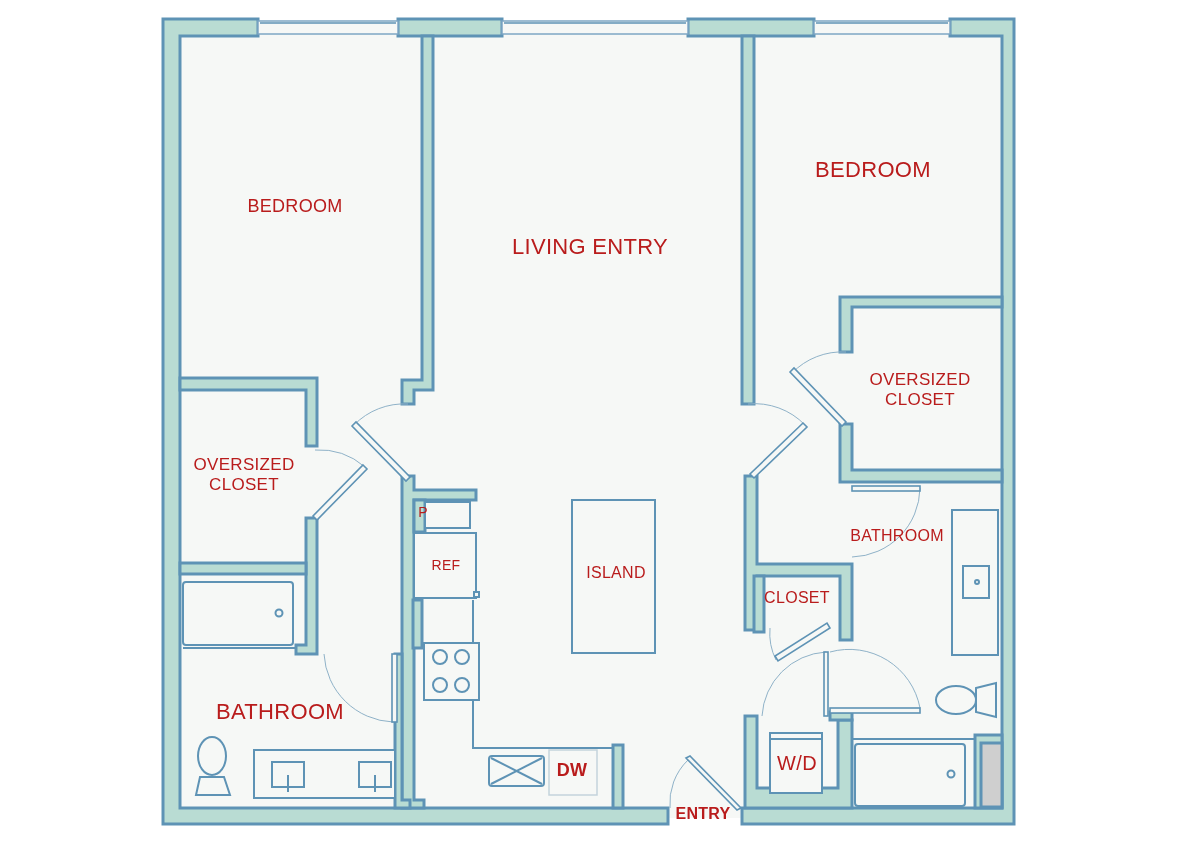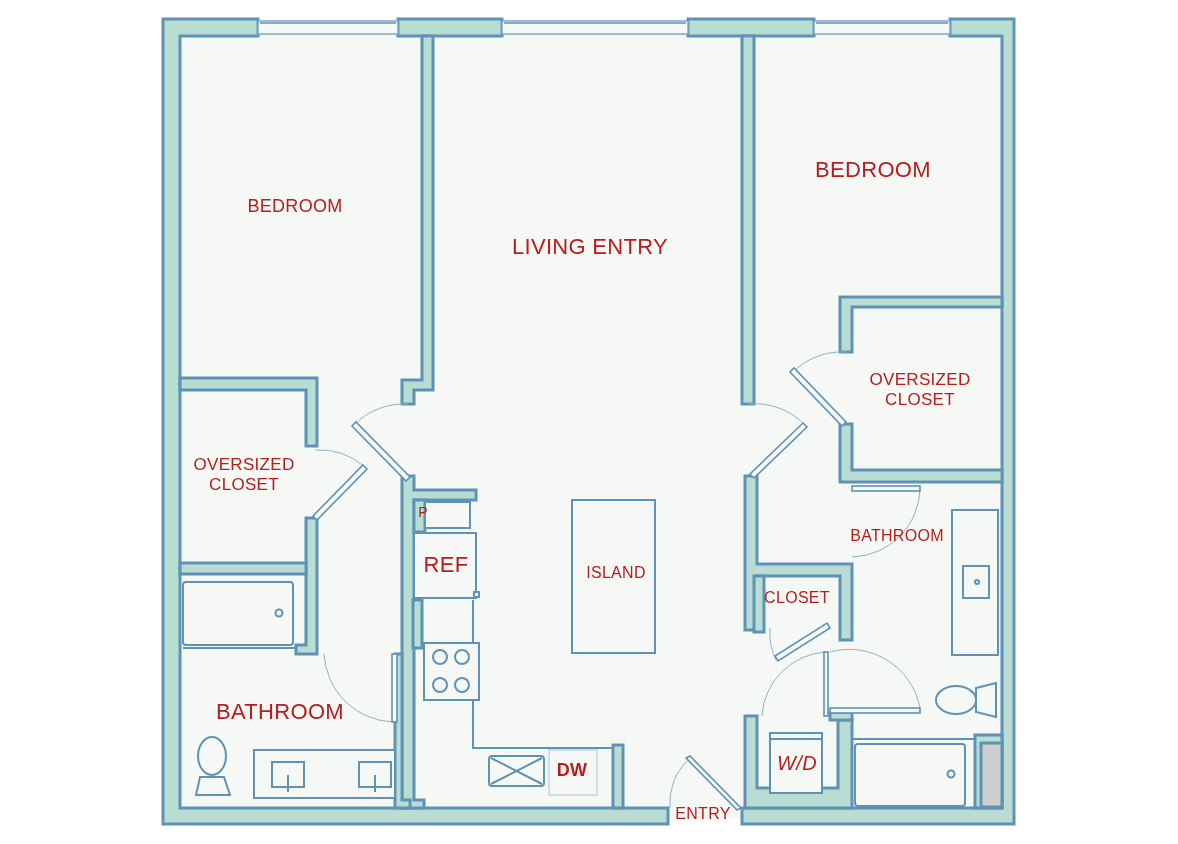--- a/index.html
+++ b/index.html
@@ -154,19 +154,19 @@
   <div>CLOSET</div>
 </div>
 <div class="lbl" style="left:920px; top:390px; font-size:17px;">
   <div>OVERSIZED</div>
   <div>CLOSET</div>
 </div>
 
 <div class="lbl" style="left:280px; top:712px; font-size:22px;">BATHROOM</div>
 <div class="lbl" style="left:897px; top:536px; font-size:16px;">BATHROOM</div>
 <div class="lbl" style="left:797px; top:598px; font-size:16px;">CLOSET</div>
-<div class="lbl" style="left:703px; top:814px; font-size:16px;">ENTRY</div>
+<div class="lbl" style="left:703px; top:814px; font-size:16px;font-weight:bold;">ENTRY</div>
 
 <div class="lbl" style="left:423px; top:512px; font-size:14px;">P</div>
-<div class="lbl" style="left:446px; top:565px; font-size:22px;">REF</div>
+<div class="lbl" style="left:446px; top:565px; font-size:14px;">REF</div>
 <div class="lbl" style="left:616px; top:573px; font-size:16px;">ISLAND</div>
 <div class="lbl" style="left:572px; top:770px; font-size:18px;font-weight:bold;">DW</div>
-<div class="lbl" style="left:797px; top:763px; font-size:20px;font-style:italic;">W/D</div>
+<div class="lbl" style="left:797px; top:763px; font-size:20px;">W/D</div>
 
 </body></html>

